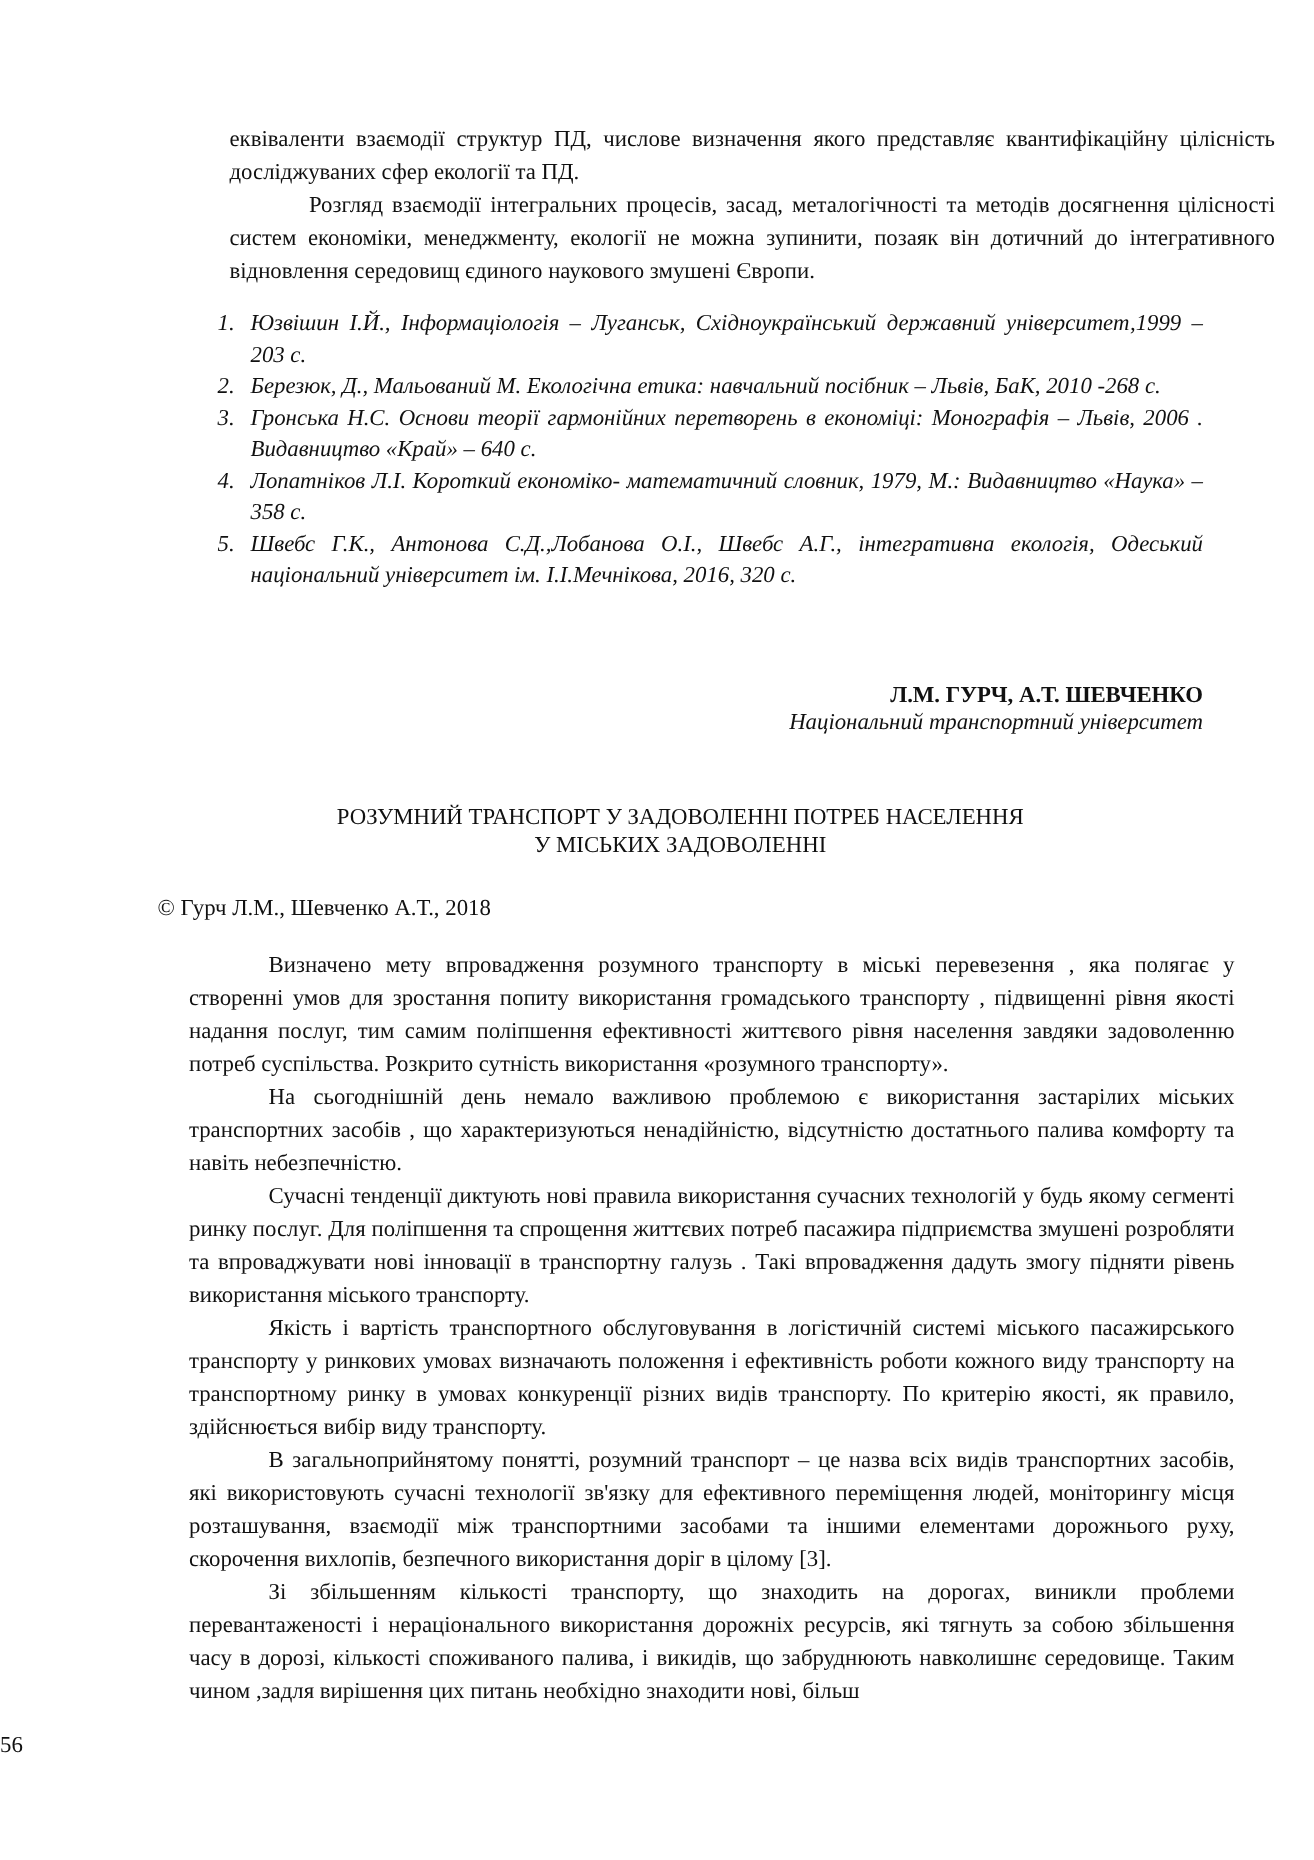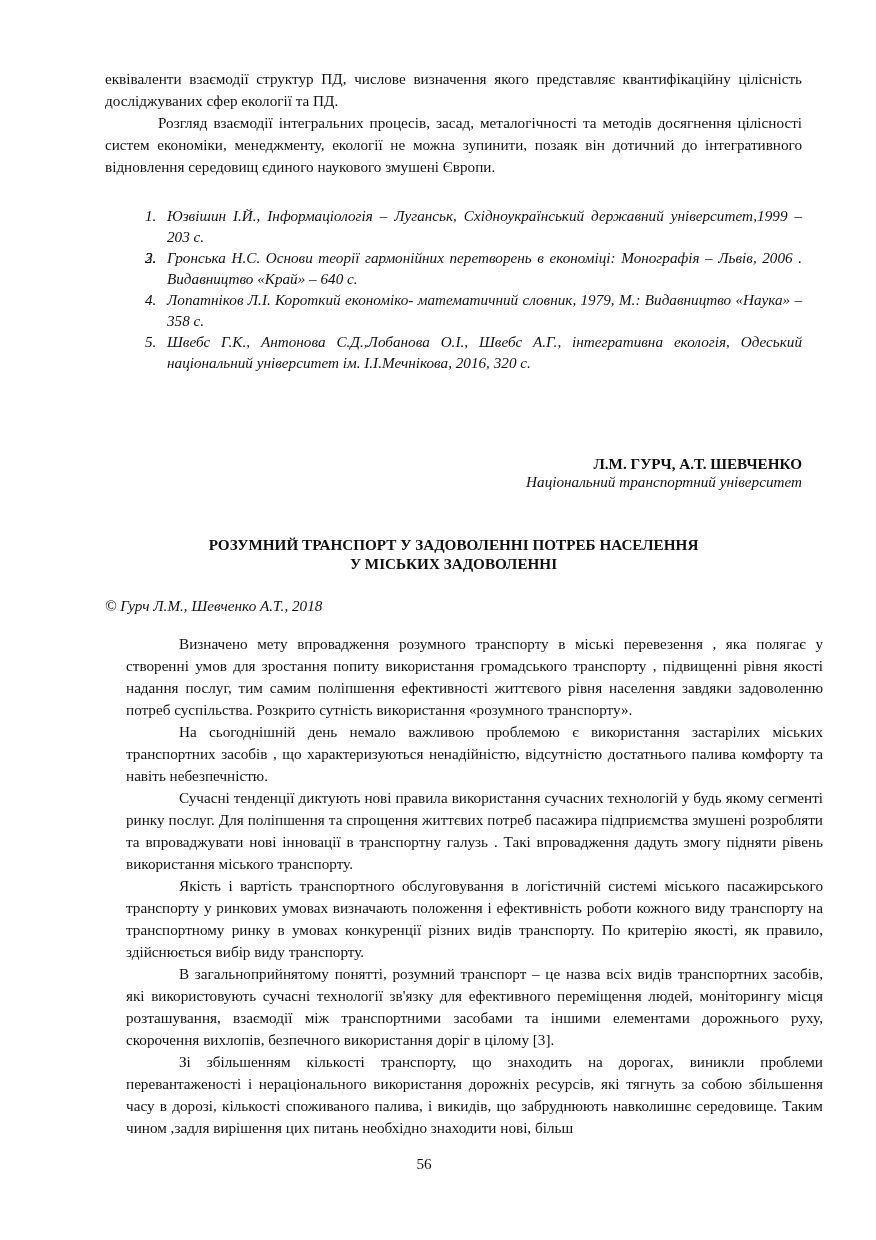--- a/index.html
+++ b/index.html
@@ -7,37 +7,37 @@
          font-family: "Liberation Serif", serif; color: #111; }
   .page { position: absolute; left: 0; top: 0; width: 876px; height: 1240px; background: #fff; }
   .col { position: absolute; left: 105px; width: 697px; }
   .p { font-size: 15.2px; line-height: 22px; text-align: justify; margin: 0; }
   .p.indent { text-indent: 53px; }
   .refs { position: absolute; left: 140px; width: 662px; top: 205px; margin: 0; padding: 0; list-style: none; }
   .refs li { font-style: italic; font-size: 15.2px; line-height: 21px; text-align: justify; position: relative; padding-left: 27px; }
   .refs li .num { position: absolute; left: 5px; top: 0; }
   .author { position: absolute; right: 74px; top: 455px; text-align: right; font-weight: bold; font-size: 15.2px; }
   .affil { position: absolute; right: 74px; top: 473px; text-align: right; font-size: 15.2px; font-style: italic; }
-  .title { position: absolute; left: 105px; width: 697px; top: 535px; text-align: center; font-weight: bold; font-size: 15.2px; line-height: 19px; }
-  .copyright { position: absolute; left: 105px; top: 597px; font-style: italic; font-size: 15.2px; }
-  .pagenum { position: absolute; left: 0; width: 848px; top: 1155px; text-align: center; font-size: 15.2px; }
+  .title { position: absolute; left: 105px; width: 697px; top: 535px; text-align: center; font-weight: normal; font-size: 15.2px; line-height: 19px; }
+  .copyright { position: absolute; left: 105px; top: 597px; font-size: 15.2px; }
+  .pagenum { position: absolute; left: 0; width: 848px; top: 1155px; text-align: left; font-size: 15.2px; }
 </style>
 </head>
 <body>
 
 <div class="page">
 
-  <div class="col" style="top:68px;">
+  <div class="col" style="top:82px;margin-left:48px;">
     <p class="p">еквіваленти взаємодії  структур ПД, числове визначення якого представляє квантифікаційну цілісність досліджуваних  сфер екології та ПД.</p>
     <p class="p indent">Розгляд  взаємодії  інтегральних  процесів, засад, металогічності та методів досягнення цілісності систем економіки,  менеджменту, екології не можна зупинити, позаяк він дотичний до інтегративного відновлення середовищ єдиного наукового змушені Європи.</p>
   </div>
 
   <ol class="refs">
     <li><span class="num">1.</span><span>Юзвішин  І.Й.,  Інформаціологія  –  Луганськ,  Східноукраїнський  державний університет,1999 – 203 с.</span></li>
-    <li><span class="num">2.</span></li>
+    <li><span class="num">2.</span><span>Березюк, Д., Мальований М. Екологічна етика: навчальний посібник – Львів, БаК, 2010 -268 с.</span></li>
     <li><span class="num">3.</span><span>Гронська Н.С. Основи теорії гармонійних перетворень в економіці: Монографія – Львів, 2006 . Видавництво «Край» – 640 с.</span></li>
     <li><span class="num">4.</span><span>Лопатніков Л.І. Короткий економіко- математичний словник, 1979, М.: Видавництво «Наука» – 358 с.</span></li>
     <li><span class="num">5.</span><span>Швебс Г.К., Антонова С.Д.,Лобанова О.І., Швебс А.Г., інтегративна екологія, Одеський національний університет ім. І.І.Мечнікова, 2016, 320 с.</span></li>
   </ol>
 
   <div class="author">Л.М. ГУРЧ, А.Т. ШЕВЧЕНКО</div>
   <div class="affil">Національний транспортний університет</div>
 
   <div class="title">
     <div>РОЗУМНИЙ ТРАНСПОРТ У ЗАДОВОЛЕННІ ПОТРЕБ НАСЕЛЕННЯ</div>

